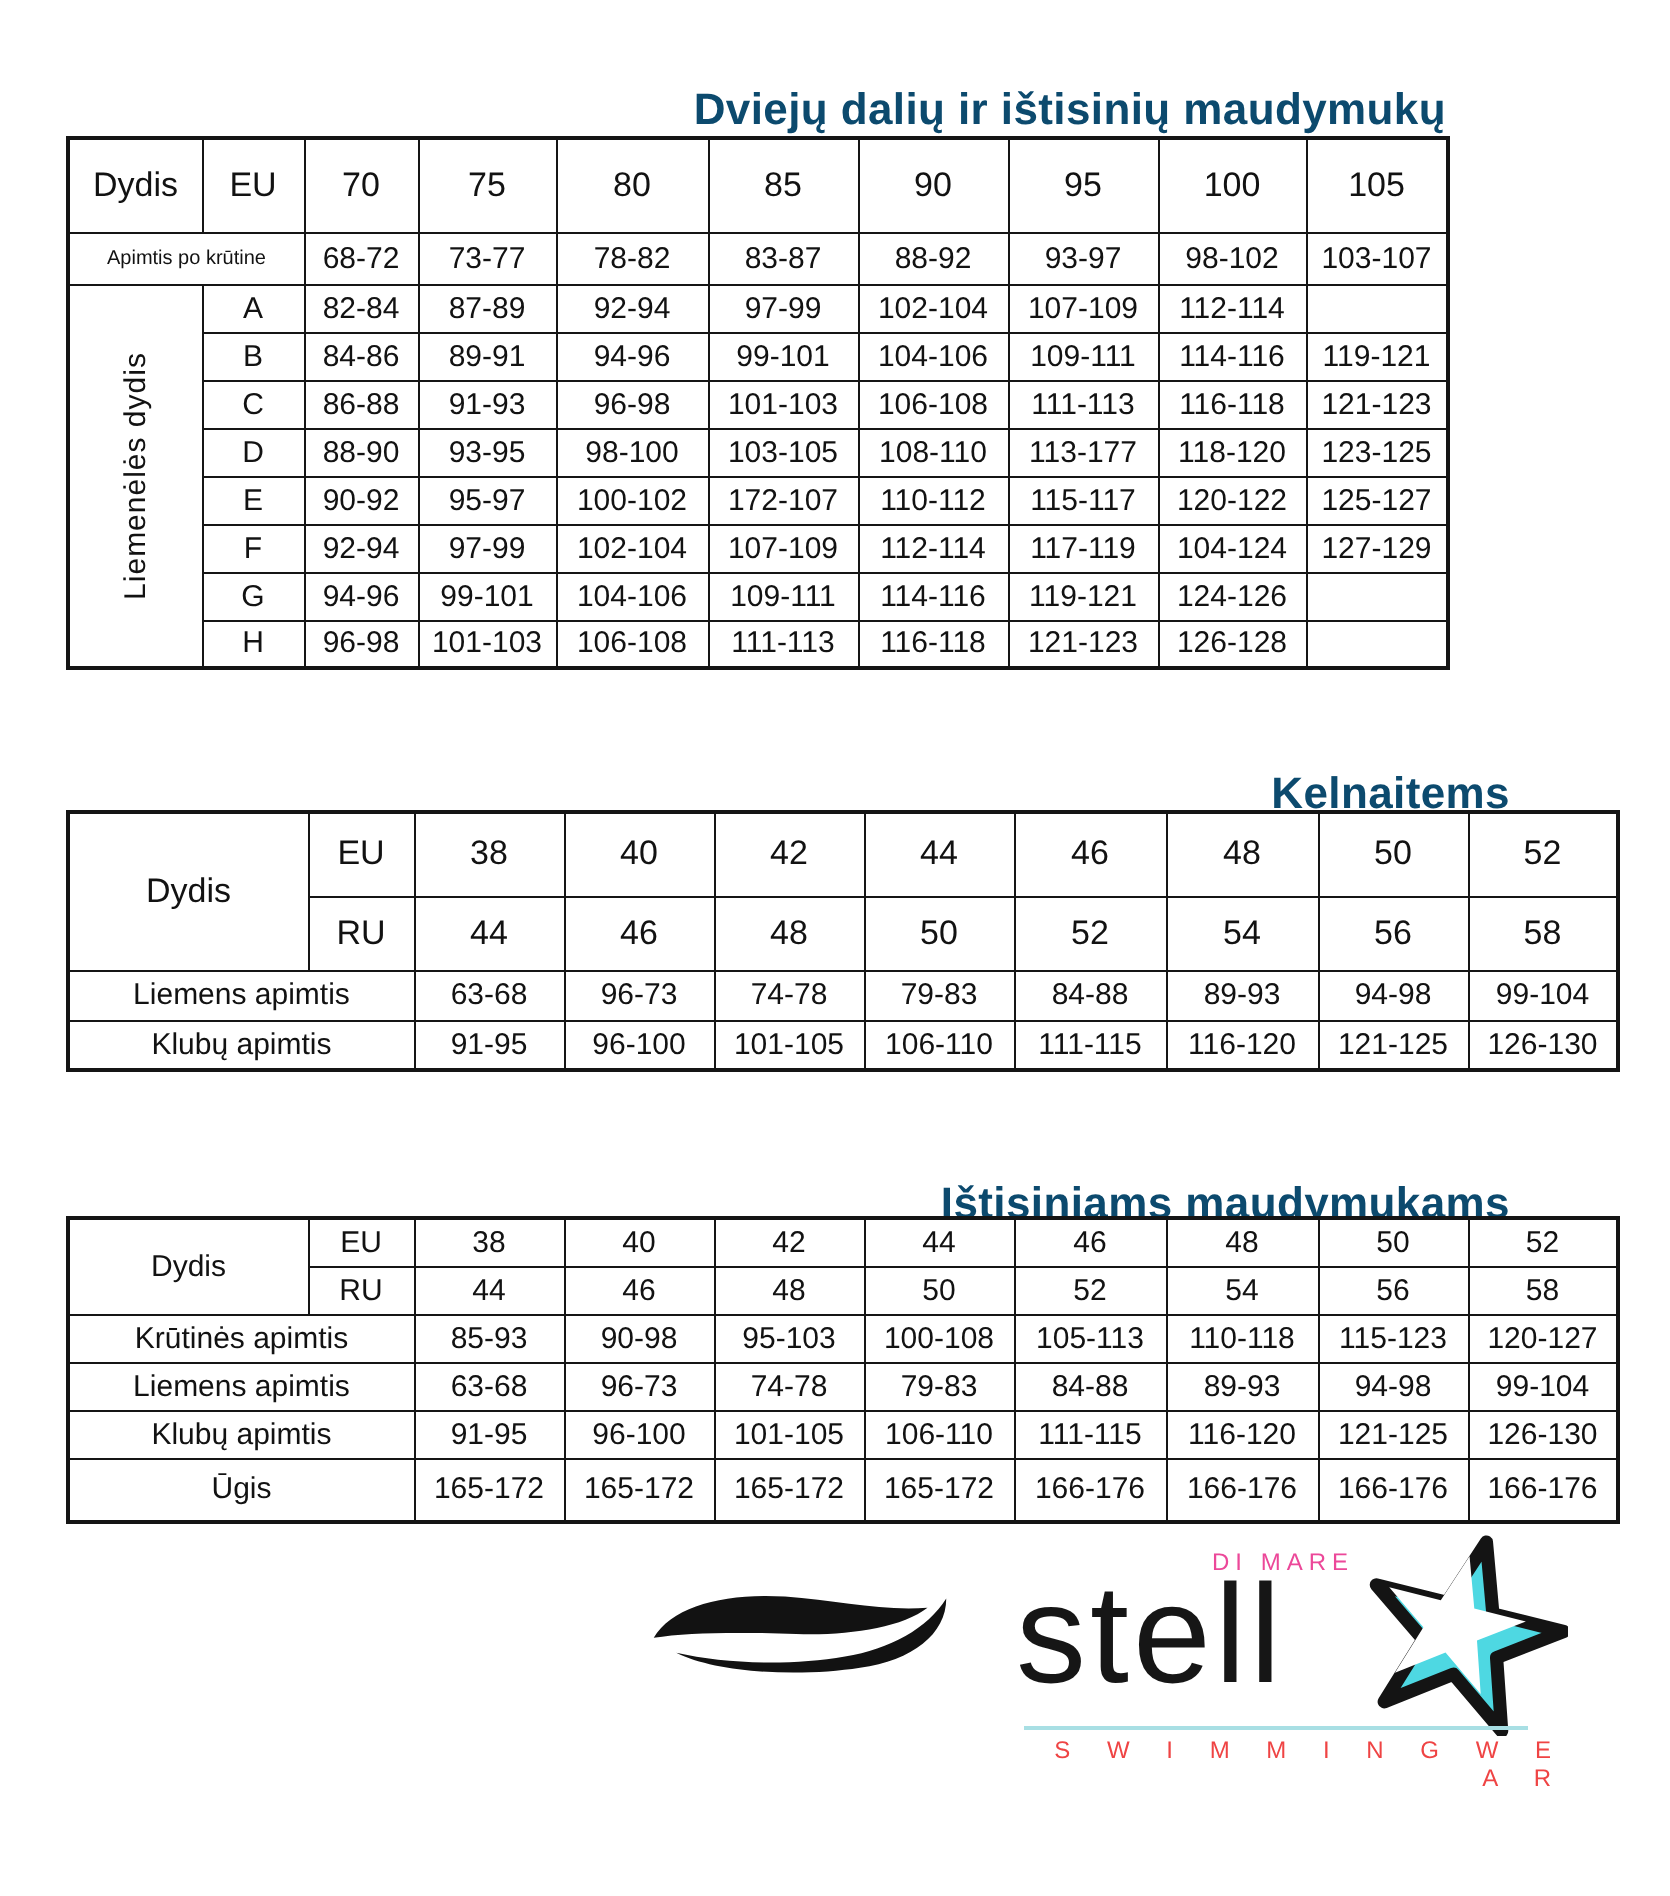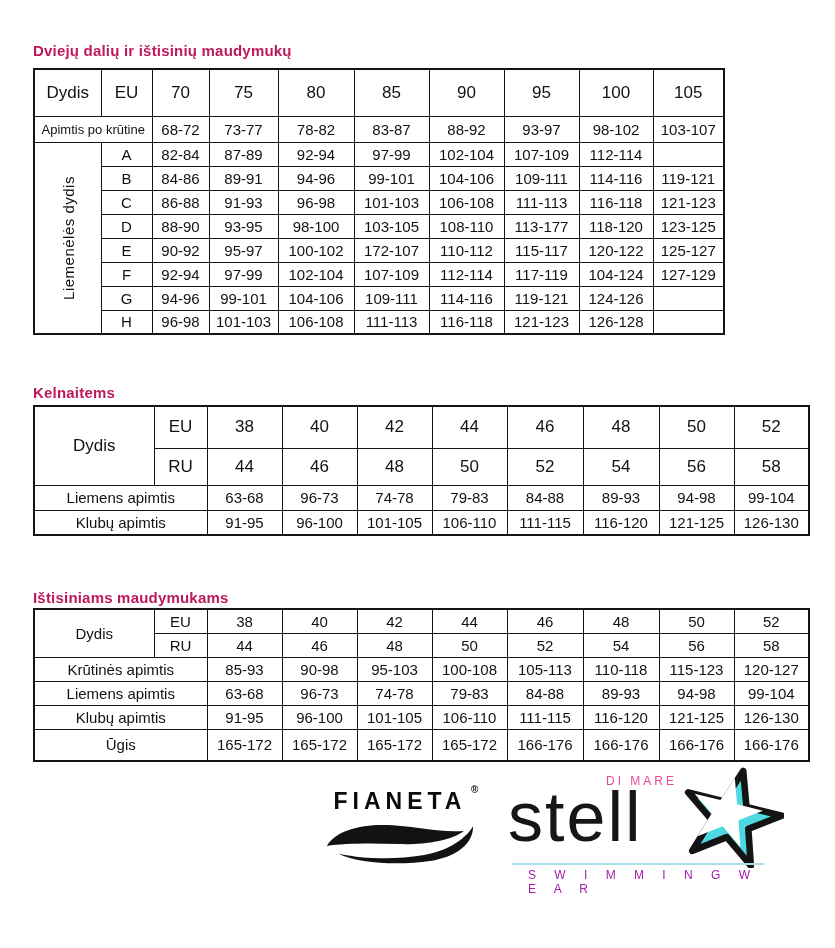--- a/index.html
+++ b/index.html
@@ -3,36 +3,36 @@
 <meta charset="utf-8">
 <style>
   html,body{margin:0;padding:0;}
   body{
     width:835px;height:948px;background:#ffffff;position:relative;
     font-family:"Liberation Sans", sans-serif;color:#121212;
     -webkit-font-smoothing:antialiased;
   }
   .abs{position:absolute;}
   .title{
-    font-weight:bold;font-size:15px;text-align:left;color:#be185d;
+    font-weight:bold;font-size:22px;text-align:right;color:#0c4a6e;
     letter-spacing:0.2px;
   }
   table.tbl{
     border-collapse:collapse;table-layout:fixed;background:#fff;
     border:2px solid #151515;
   }
   table.tbl td{
     border:1px solid #151515;text-align:center;vertical-align:middle;
     padding:0;white-space:nowrap;overflow:hidden;
   }
   .hdr{font-size:17px;}
   .val{font-size:15px;}
   .cup{font-size:15px;}
   .rowlbl{font-size:15px;}
-  .small-lbl{font-size:13px;}
+  .small-lbl{font-size:10px;}
   td.rot{position:relative;}
   .rot-inner{
     position:absolute;top:50%;left:50%;
     transform:translate(-50%,-50%) rotate(-90deg);
     font-size:15px;letter-spacing:0.5px;white-space:nowrap;
   }
   
   .fianeta{left:320px;top:788px;width:160px;height:90px;text-align:center;}
   .fianeta .word{
     font-size:23px;font-weight:bold;letter-spacing:5px;color:#0b0b0b;
@@ -47,22 +47,23 @@
   }
   .stella .dimare{
     position:absolute;left:98px;top:6px;font-size:12px;letter-spacing:3px;
     color:#ec4899;
   }
   .stella .star{position:absolute;left:172px;top:-4px;}
   .stella .cyanline{
     position:absolute;left:4px;top:95px;width:252px;height:2px;background:#a8dfe4;
   }
   .stella .swim{
-    position:absolute;left:20px;top:100px;font-size:12px;letter-spacing:7.5px;
-    color:#a21caf;
+    position:absolute;left:10px;top:100px;font-size:12px;letter-spacing:7.5px;
+    color:#ef4444;
+    text-align:right;
   }
 </style>
 </head>
 <body>
 
 <div class="abs title" style="left:33px;top:42px;width:690px;">Dviejų dalių ir ištisinių maudymukų</div>
 
 <table class="tbl abs" style="left:33px;top:68px;width:690px;">
   <colgroup>
     <col style="width:67px">
@@ -338,21 +339,20 @@
     <td class="val">165-172</td>
     <td class="val">166-176</td>
     <td class="val">166-176</td>
     <td class="val">166-176</td>
     <td class="val">166-176</td>
   </tr>
 </tbody>
   </table>
 
 <div class="abs fianeta">
-  <span class="word"><span>FIANETA</span><span class="reg">®</span></span>
   <svg width="150" height="46" viewBox="0 0 160 48">
     <path d="M2,26 C12,9 40,2 72,4 C100,6 124,12 148,10 C134,21 104,25 78,24 C50,23 20,23 2,26 Z" fill="#121212"></path>
     <path d="M14,34 C40,40 75,41 104,36 C128,32 148,21 158,5 C158,24 140,38 112,42 C80,47 36,45 14,34 Z" fill="#121212"></path>
   </svg>
 </div>
 
 <div class="abs stella">
   <div class="dimare">DI MARE</div>
   <div class="word">stell</div>
   <svg class="star" width="104" height="104" viewBox="0 0 110 110">

